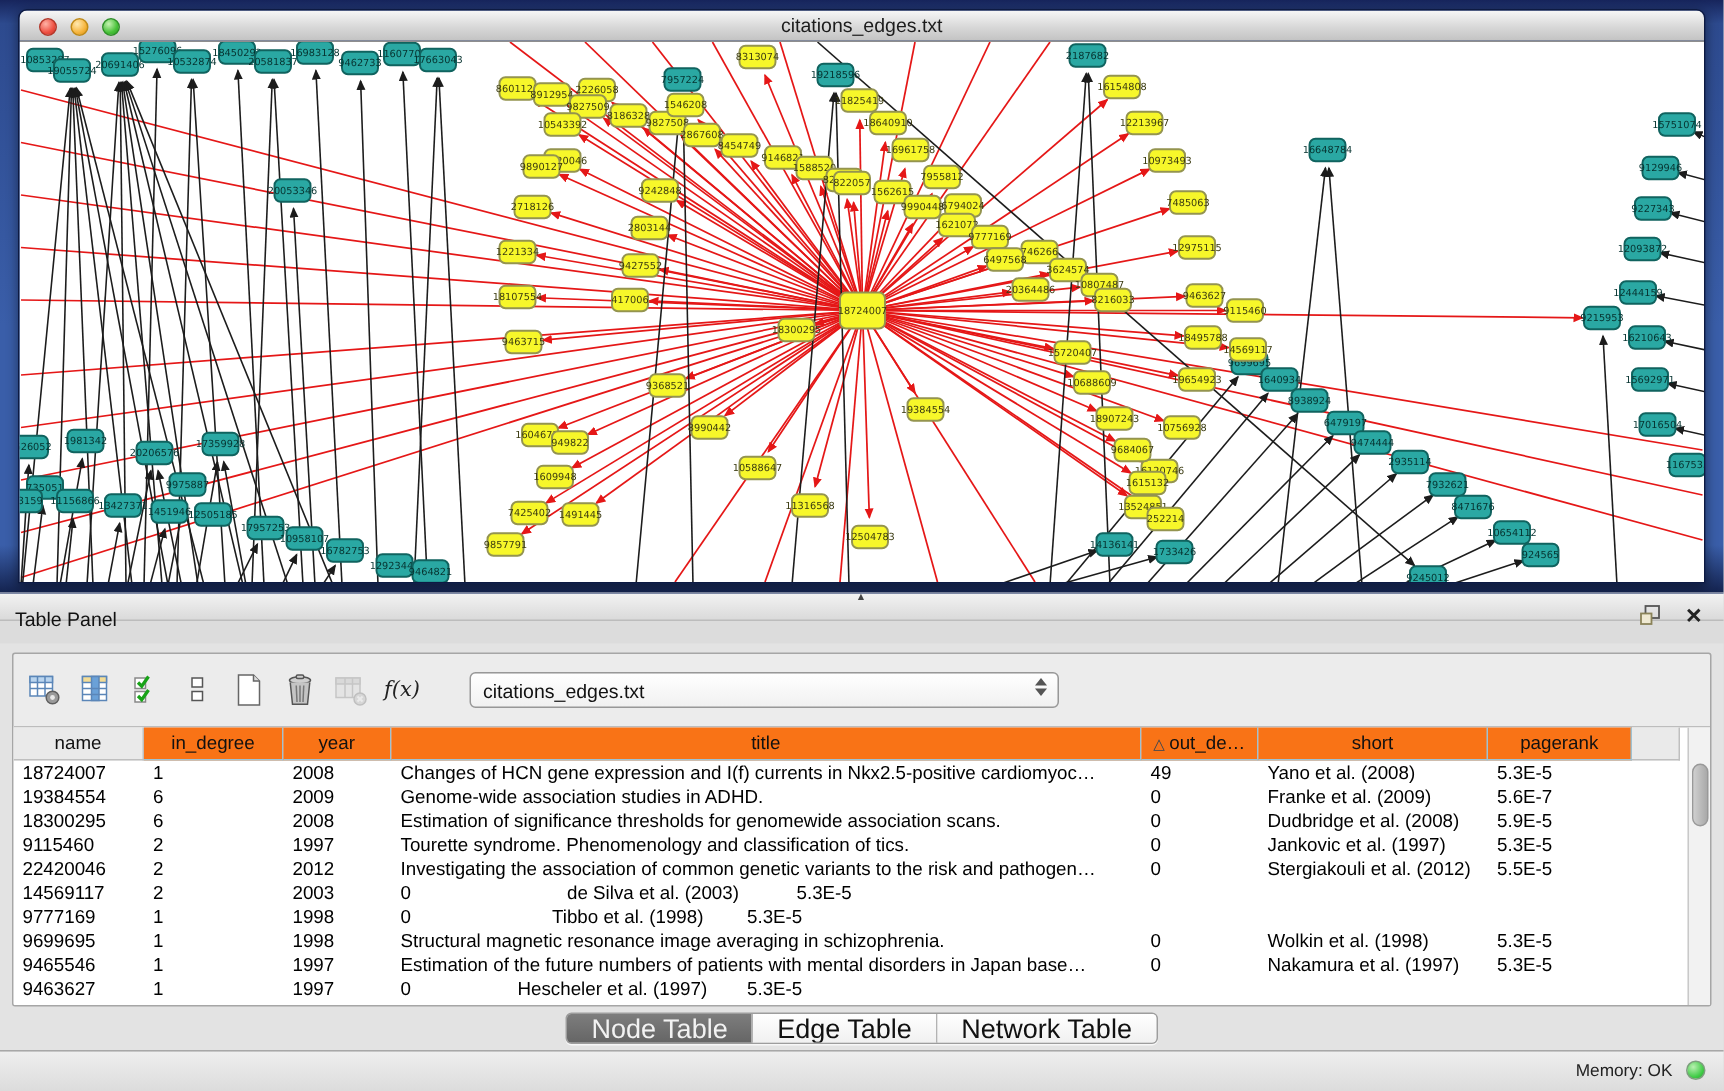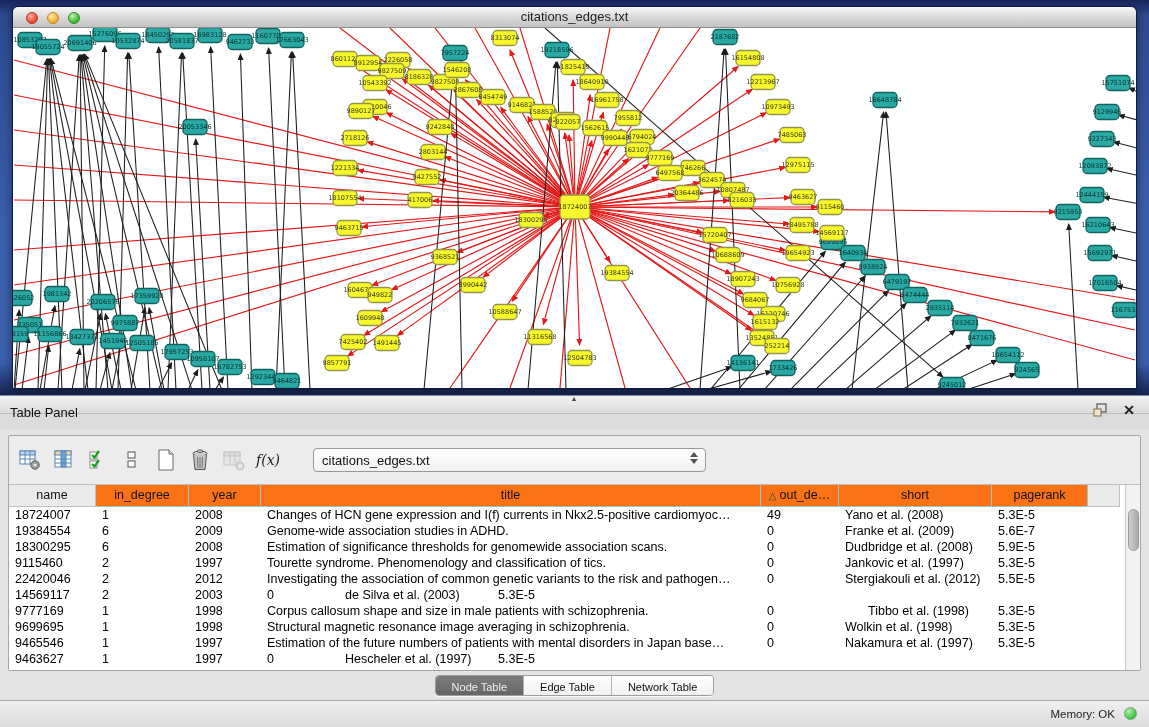--- a/index.html
+++ b/index.html
@@ -58,21 +58,21 @@
   .td { font-size:12.5px; color:#000; padding:0 0 0 6px; white-space:nowrap; overflow:hidden; line-height:16px; }
   .vscroll { position:absolute; right:0; top:0; width:15px; height:188px; background:#f2f2f2; border-left:1px solid #c9c9c9; }
   .vscroll .thumb { position:absolute; left:2px; top:24px; width:11px; height:42px; border-radius:6px;
     background:linear-gradient(90deg,#cfcfcf,#a9a9a9); border:1px solid #999; }
 
   
   .tabs { position:absolute; left:0; top:246px; width:1149px; display:flex; justify-content:center; }
   .seg { display:flex; border:1px solid #9d9d9d; border-radius:4px; overflow:hidden; height:21px;
     box-shadow:0 1px 0 rgba(255,255,255,.7); }
   .seg button { border:none; background:linear-gradient(#ffffff,#efefef); font-family:inherit;
-    font-size:11px; color:#111; padding:0 16px; height:21px; border-right:1px solid #b3b3b3; cursor:default;}
+    font-size:18px; color:#111; padding:0 16px; height:21px; border-right:1px solid #b3b3b3; cursor:default;}
   .seg button:last-child { border-right:none; }
   .seg button.active { background:linear-gradient(#7d7d7d,#636363); color:#f2f2f2; }
 
   
   .status { position:absolute; left:0; top:700px; width:1149px; height:27px;
     background:linear-gradient(#efefef,#dcdcdc); border-top:1px solid #a8a8a8; }
   .status .mem { position:absolute; right:34px; top:7px; font-size:11.5px; color:#222; }
   .status .led { position:absolute; right:12px; top:6px; width:13px; height:13px; border-radius:50%;
     background:radial-gradient(circle at 35% 30%,#b8f0b0,#3ecb45 65%,#2ca331); border:1px solid #7d9f7d; }
 
@@ -927,28 +927,27 @@
             <div class="td" style="width: 500px;">Investigating the association of common genetic variants to the risk and pathogen…</div>
             <div class="td" style="width: 78px;">0</div>
             <div class="td" style="width: 153px;">Stergiakouli et al. (2012)</div>
             <div class="td" style="width: 96px;">5.5E-5</div>
           </div>
           <div class="tr">
             <div class="td" style="width: 87px;">14569117</div>
             <div class="td" style="width: 93px;">2</div>
             <div class="td" style="width: 72px;">2003</div>
             <div class="td" style="width: 78px;">0</div>
-            <div class="td" style="width: 153px;">de Silva et al. (2003)</div>
+            <div class="td" style="width: 153px; margin-left: 33px;">de Silva et al. (2003)</div>
             <div class="td" style="width: 96px;">5.3E-5</div>
           </div>
           <div class="tr">
             <div class="td" style="width: 87px;">9777169</div>
             <div class="td" style="width: 93px;">1</div>
             <div class="td" style="width: 72px;">1998</div>
-            <div class="td" style="width: 500px;">Corpus callosum shape and size in male patients with schizophrenia.</div>
             <div class="td" style="width: 78px;">0</div>
             <div class="td" style="width: 153px; text-align: center;">Tibbo et al. (1998)</div>
             <div class="td" style="width: 96px;">5.3E-5</div>
           </div>
           <div class="tr">
             <div class="td" style="width: 87px;">9699695</div>
             <div class="td" style="width: 93px;">1</div>
             <div class="td" style="width: 72px;">1998</div>
             <div class="td" style="width: 500px;">Structural magnetic resonance image averaging in schizophrenia.</div>
             <div class="td" style="width: 78px;">0</div>

